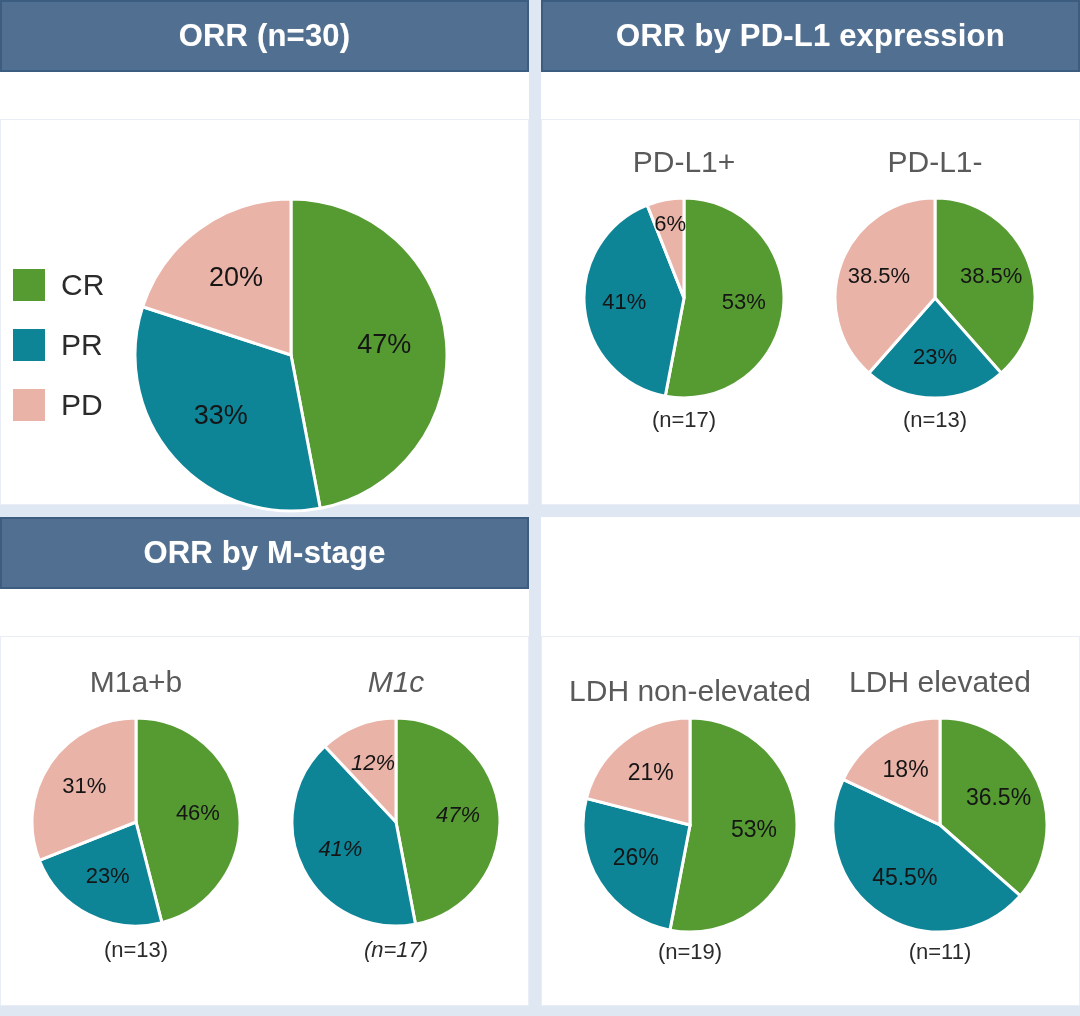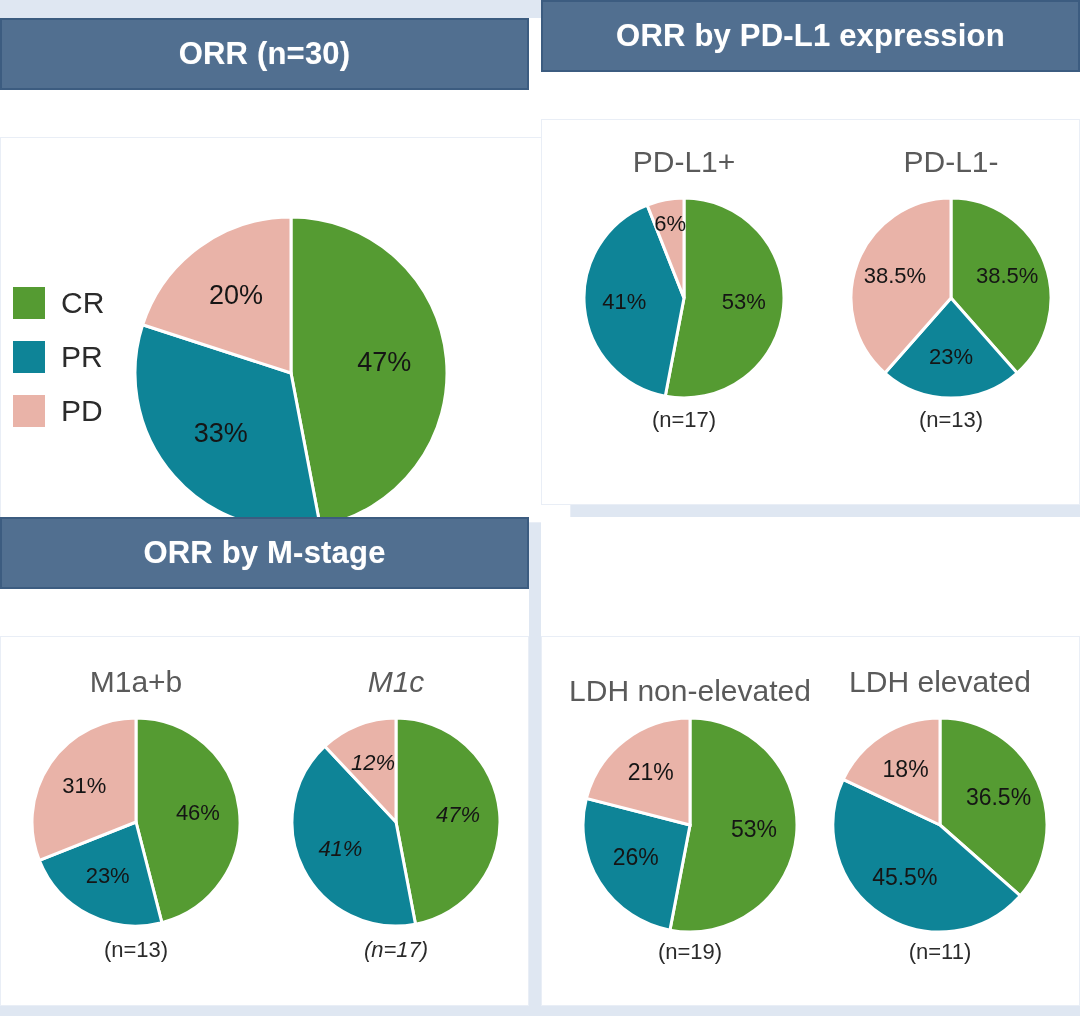--- a/index.html
+++ b/index.html
@@ -19,21 +19,21 @@
     width: 1080px;
     height: 1016px;
     background: #dfe7f2;
   }
 
   
   .panel {
     position: absolute;
     background: #ffffff;
   }
-  .panel-tl { left: 0px;   top: 18px;   width: 529px; height: 505px; padding-left: 42px; }
+  .panel-tl { left: 0px;   top: 0px;   width: 529px; height: 505px; }
   .panel-tr { left: 541px; top: 0px;   width: 539px; height: 505px; }
   .panel-bl { left: 0px;   top: 517px; width: 529px; height: 489px; }
   .panel-br { left: 541px; top: 517px; width: 539px; height: 489px; }
 
   .panel-body {
     position: absolute;
     left: 0;
     right: 0;
     bottom: 0;
     background: #ffffff;
@@ -71,21 +71,21 @@
   .panel-bl .panel-body { top: 80px; }
   .panel-br .panel-body { top: 80px; }
 
   
   .legend {
     position: absolute;
     left: 12px;
     top: 148px;
     display: flex;
     flex-direction: column;
-    gap: 20px;
+    gap: 26px;
   }
   .legend-row {
     display: flex;
     align-items: center;
     gap: 16px;
   }
   .legend-swatch {
     width: 32px;
     height: 32px;
     display: block;
@@ -183,21 +183,21 @@
             <path d="M 101 101 L 101 1 A 100 100 0 1 1 82.26186854142752 199.22872507286885 Z" fill="#559b32" stroke="#ffffff" stroke-width="3"></path>
             <path d="M 101 101 L 82.26186854142752 199.22872507286885 A 100 100 0 0 1 64.18754473153214 8.022351411174881 Z" fill="#0e8497" stroke="#ffffff" stroke-width="3"></path>
             <path d="M 101 101 L 64.18754473153214 8.022351411174881 A 100 100 0 0 1 100.99999999999999 1 Z" fill="#e9b3a8" stroke="#ffffff" stroke-width="3"></path>
             <text x="160.7337178761848" y="106.64649879911087" class="slice-label" font-size="22">53%</text>
             <text x="41.266282123815195" y="106.64649879911083" class="slice-label" font-size="22">41%</text>
             <text x="87.13378272065631" y="28.310743446077055" class="slice-label" font-size="22">6%</text>
           </svg>
         <div class="pie-note" style="top:262px;">(n=17)</div>
       </div>
 
-      <div class="pie-wrap" style="left:308px; top:25px; width:202px; height:300px;">
+      <div class="pie-wrap" style="left:292px; top:25px; width:202px; height:300px;">
         <div class="pie-title" style="top:0px;">PD-L1-</div>
         <svg class="pie-svg" width="202" height="202" viewBox="0 0 202 202" style="position:absolute; left:0; top:52px;">
             <path d="M 101 101 L 101 1 A 100 100 0 0 1 167.1311865323652 176.01110696304596 Z" fill="#559b32" stroke="#ffffff" stroke-width="3"></path>
             <path d="M 101 101 L 167.1311865323652 176.01110696304596 A 100 100 0 0 1 34.868813467634865 176.011106963046 Z" fill="#0e8497" stroke="#ffffff" stroke-width="3"></path>
             <path d="M 101 101 L 34.868813467634865 176.011106963046 A 100 100 0 0 1 100.99999999999999 1 Z" fill="#e9b3a8" stroke="#ffffff" stroke-width="3"></path>
             <text x="157.12664184979204" y="79.79150937324457" class="slice-label" font-size="22">38.5%</text>
             <text x="101" y="161" class="slice-label" font-size="22">23%</text>
             <text x="44.87335815020795" y="79.7915093732446" class="slice-label" font-size="22">38.5%</text>
           </svg>
         <div class="pie-note" style="top:262px;">(n=13)</div>

